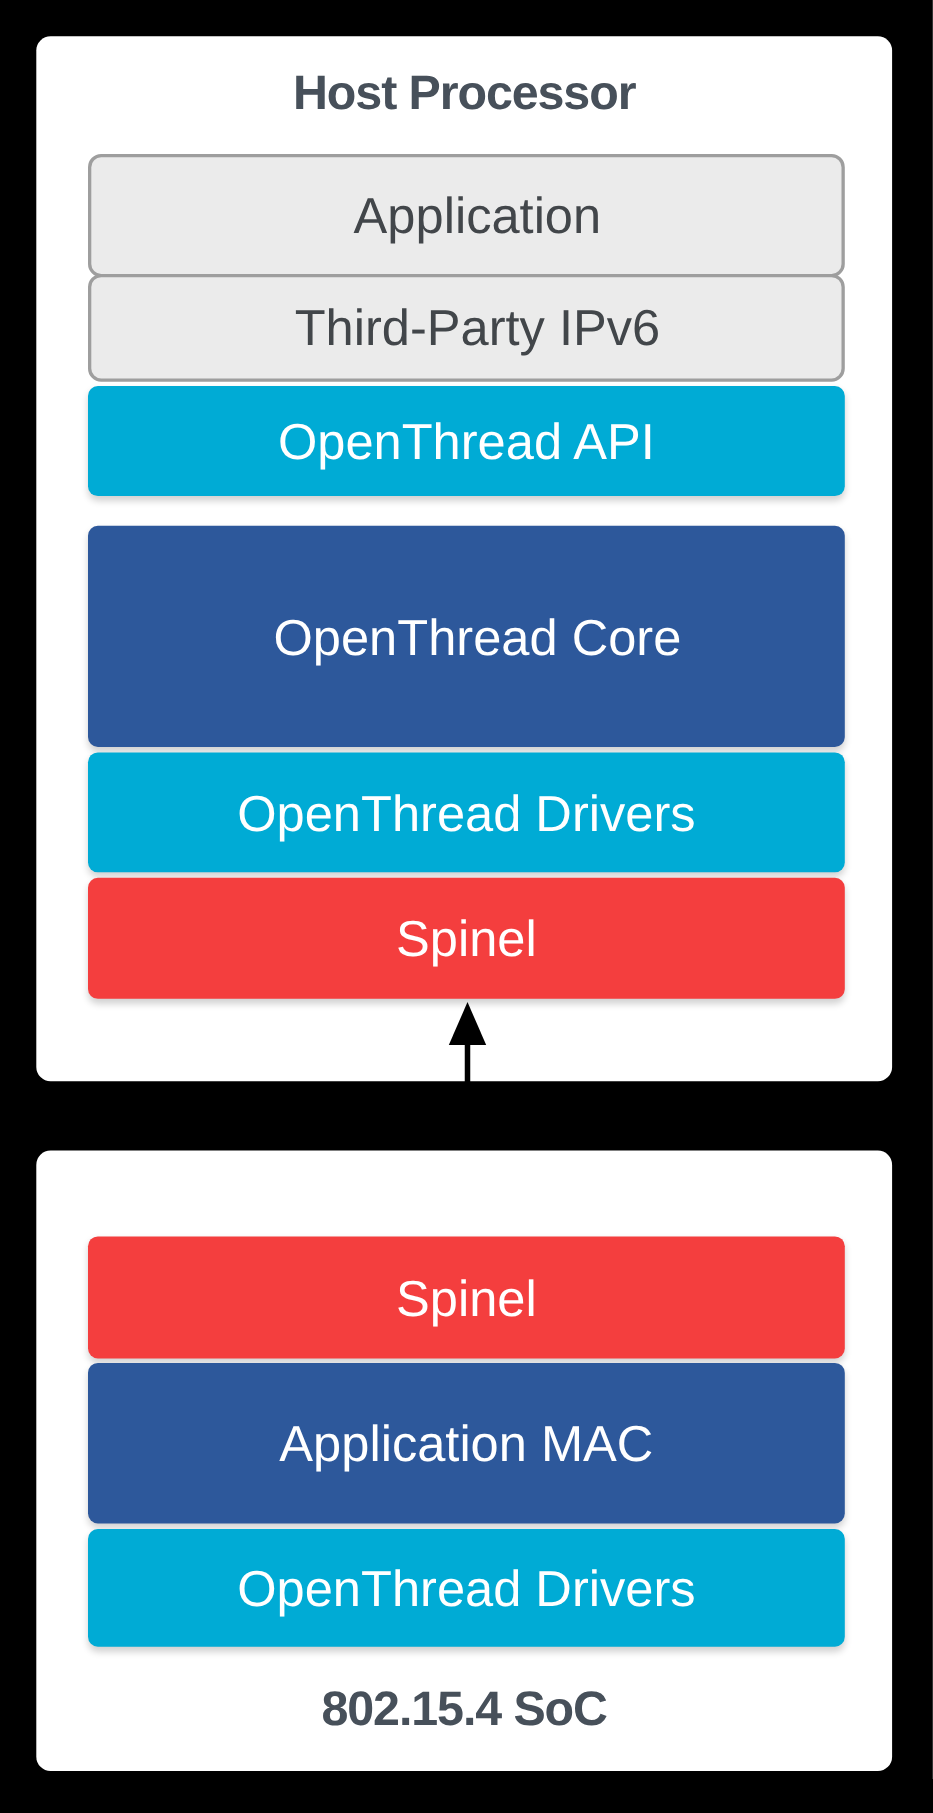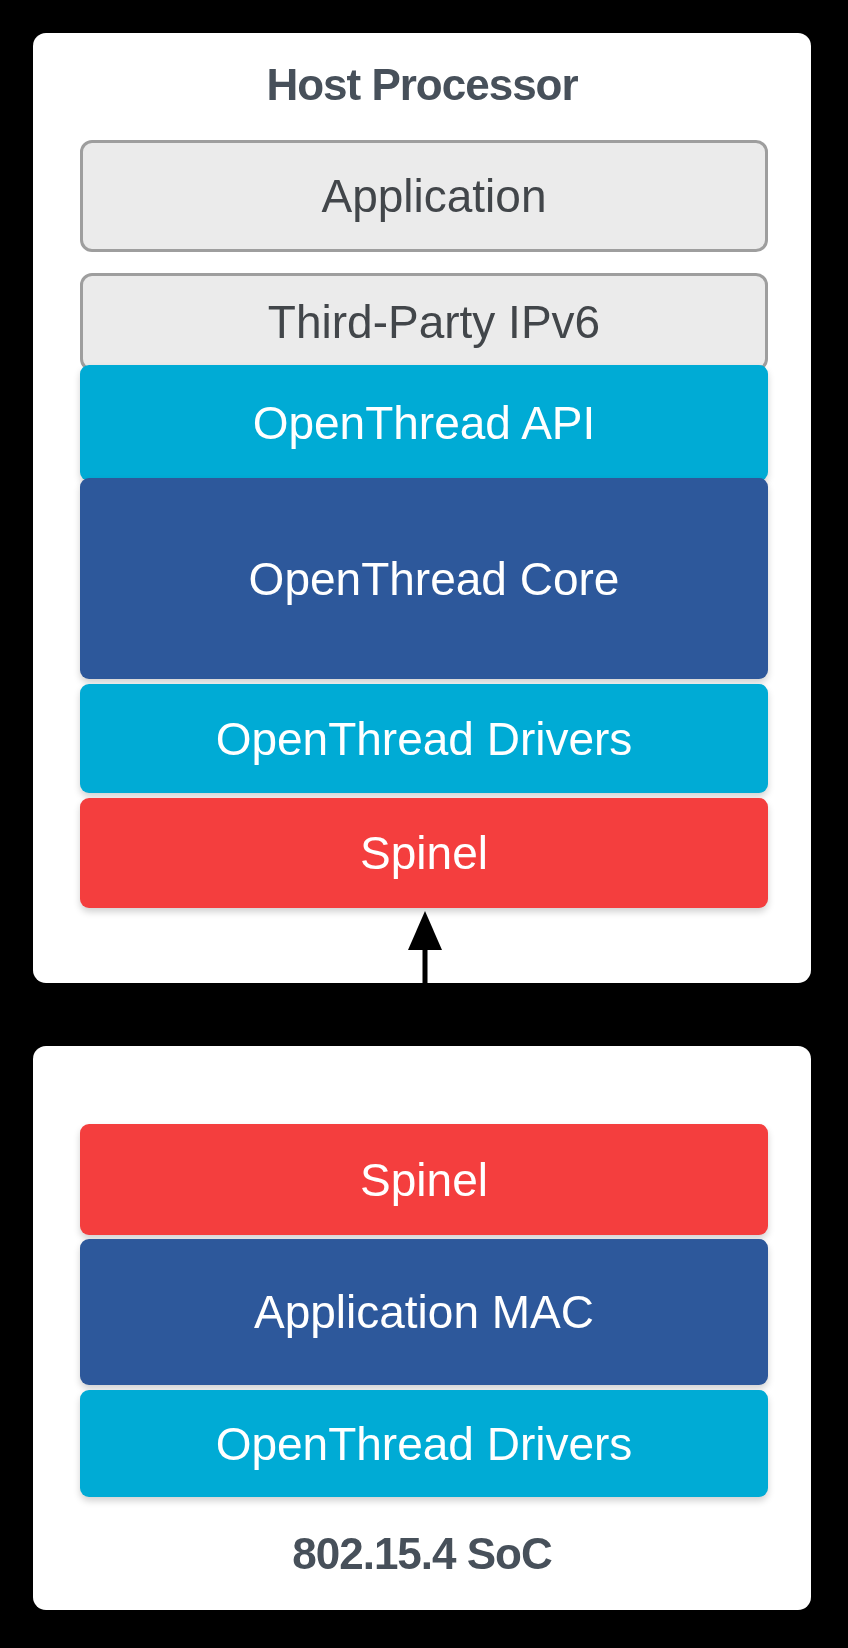--- a/index.html
+++ b/index.html
@@ -50,22 +50,22 @@
     border-radius: 12px;
     color: #42464A;
     padding-left: 20px;
   }
   .layer.cyan { background: #00ABD5; color: #ffffff; box-shadow: 0 4px 7px rgba(0,0,0,0.18); }
   .layer.blue { background: #2D589B; color: #ffffff; box-shadow: 0 4px 7px rgba(0,0,0,0.18); }
   .layer.red  { background: #F43E3E; color: #ffffff; box-shadow: 0 4px 7px rgba(0,0,0,0.18); }
 
   
   #h-layer-0 { top: 107px; height: 112px; }
-  #h-layer-1 { top: 240px; height: 98px;  }
-  #h-layer-2 { top: 332px; height: 116px; }
+  #h-layer-1 { top: 216px; height: 98px;  }
+  #h-layer-2 { top: 318px; height: 100px; }
   #h-layer-3 { top: 445px; height: 201px; padding-left: 20px; }
   #h-layer-4 { top: 651px; height: 109px; }
   #h-layer-5 { top: 765px; height: 110px; }
 
   
   #s-layer-0 { top: 78px;  height: 111px; }
   #s-layer-1 { top: 193px; height: 146px; }
   #s-layer-2 { top: 344px; height: 107px; }
 
   #arrow-svg {

